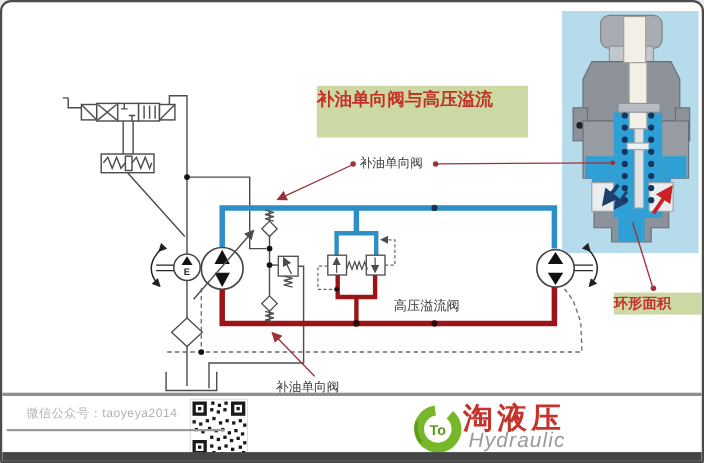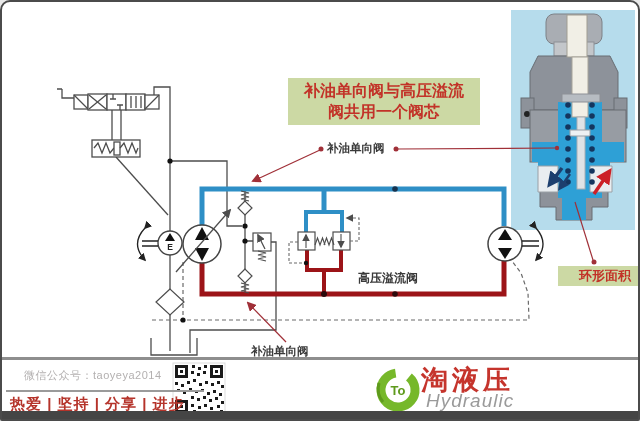--- a/index.html
+++ b/index.html
@@ -1,25 +1,25 @@
 <!DOCTYPE html>
 <html><head>
 <meta charset="utf-8">
 <style>
   html,body{margin:0;padding:0;background:#e9e9e9;font-family:"Liberation Sans","DejaVu Sans",sans-serif;}
   .frame{position:relative;width:640px;height:421px;box-sizing:border-box;border:2px solid #4b4b4b;
          border-radius:10px 10px 2px 2px;background:#ffffff;overflow:hidden;margin:0 auto;}
   .abs{position:absolute;}
   svg{display:block;}
   
-  .note-box{background:#ccd9a4;color:#c23228;font-weight:bold;text-align:center;}
+  .note-box{background:#ccd9a4;color:#c23228;font-weight:bold;}
   .note-main{left:286px;top:76px;width:192px;height:45px;font-size:16px;line-height:21px;padding-top:2px;}
   .note-annular{left:556px;top:264px;width:94px;height:20px;font-size:13px;line-height:20px;}
   
-  .lbl{color:#3a3a3a;font-size:11.5px;white-space:nowrap;font-weight:bold;}
+  .lbl{color:#3a3a3a;font-size:11.5px;white-space:nowrap;}
   .lbl-check-top{left:325px;top:139px;}
   .lbl-hp{left:356px;top:268px;font-size:12px;}
   .lbl-check-bottom{left:249px;top:342px;}
   
   .footer-sep{left:0;top:355px;width:100%;height:3px;background:#8e8e8e;}
   .footer-bottom{left:0;bottom:0;width:100%;height:8px;background:#454545;}
   .wechat{left:22px;top:366px;font-size:11px;color:#b3b0b0;letter-spacing:.5px;}
   .motto-line{left:4px;top:388px;width:198px;height:2px;background:#9a9a9a;}
   .motto{left:8px;top:393px;font-size:15px;font-weight:bold;color:#b5332a;letter-spacing:1px;}
   .brand-cn{left:419px;top:360px;font-size:27px;font-weight:bold;color:#c5342c;letter-spacing:4px;text-align:center;}
@@ -306,29 +306,27 @@
 
     <g>
       <circle cx="396" cy="388" r="17" fill="none" stroke="#76b82a" stroke-width="9" stroke-dasharray="92 15" transform="rotate(-50 396 388)"></circle>
       <path d="M381,400 Q374,392 377,381" stroke="#5e9a1c" stroke-width="3" fill="none"></path>
       <text x="396" y="393" font-size="13" font-weight="bold" fill="#5e9a1c" text-anchor="middle">To</text>
     </g>
   </svg>
 
   <div class="abs note-box note-main">
     <div>补油单向阀与高压溢流</div>
-    <div>阀共用一个阀芯</div>
   </div>
 
   <div class="abs lbl lbl-check-top">补油单向阀</div>
   <div class="abs lbl lbl-hp">高压溢流阀</div>
   <div class="abs lbl lbl-check-bottom">补油单向阀</div>
   <div class="abs note-box note-annular">环形面积</div>
 
   <div class="abs footer-sep"></div>
   <div class="abs wechat">微信公众号：taoyeya2014</div>
   <div class="abs motto-line"></div>
-  <div class="abs motto">热爱 | 坚持 | 分享 | 进步</div>
   <div class="abs brand-cn">淘液压</div>
   <div class="abs brand-en">Hydraulic</div>
   <div class="abs footer-bottom"></div>
 
 </div>
 
 </body></html>

